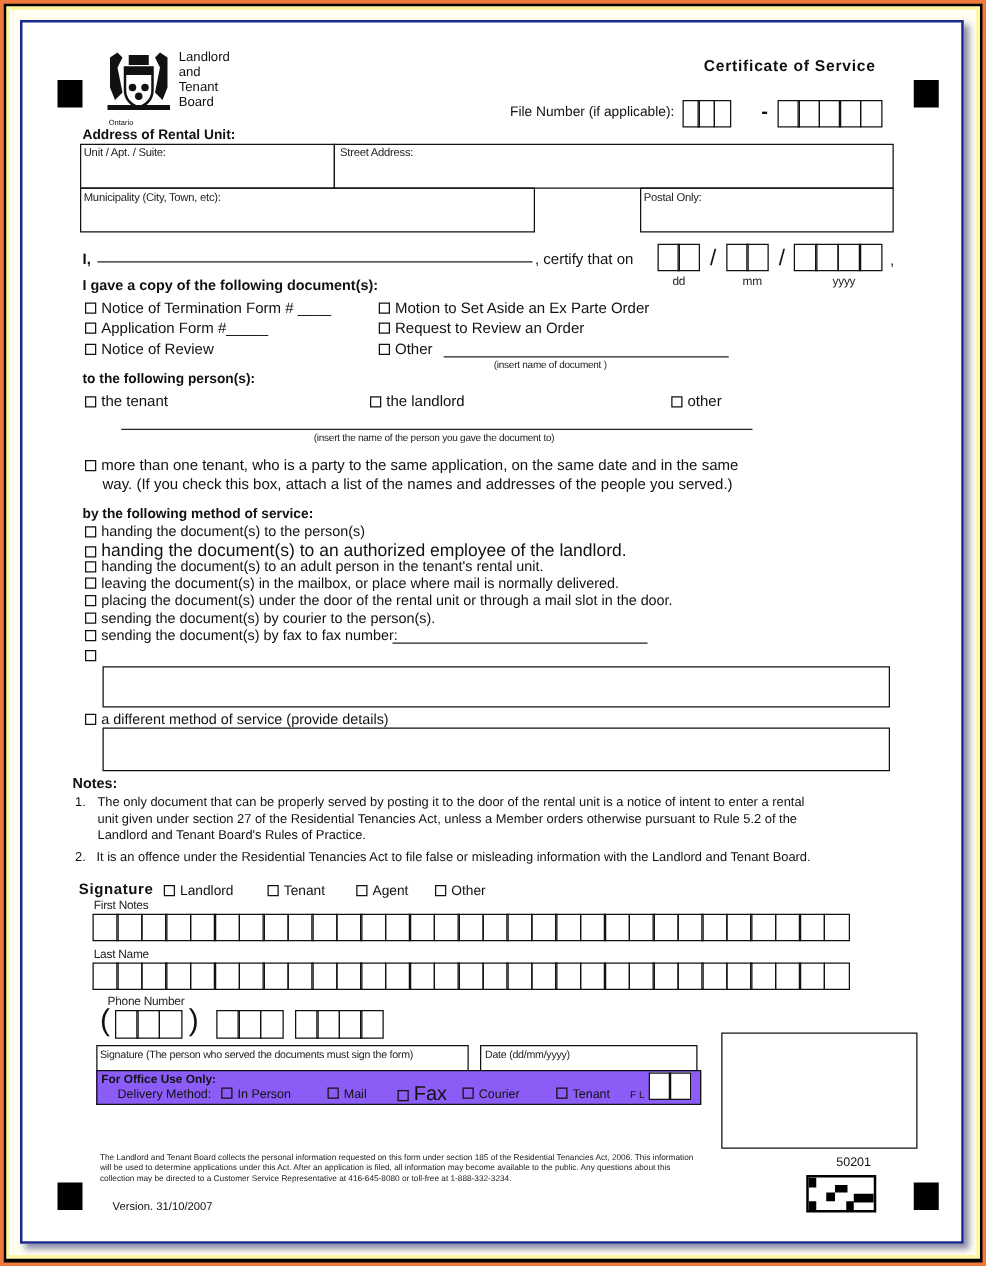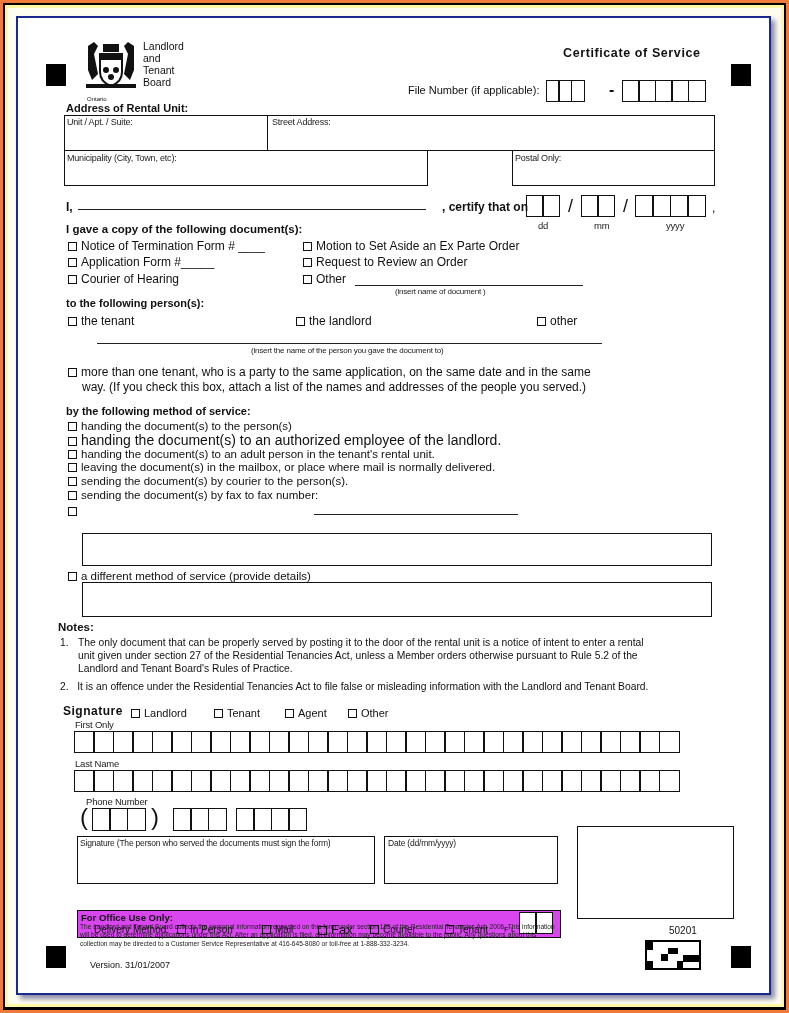--- a/index.html
+++ b/index.html
@@ -81,21 +81,21 @@
   </div>
   <div class="fieldbox" style="left:46px;top:132px;width:364px;height:36px">
     <div class="small" style="padding:2px 2px">Municipality (City, Town, etc):</div>
   </div>
   <div class="fieldbox" style="left:494px;top:132px;width:203px;height:36px">
     <div class="small" style="padding:2px 2px">Postal Only:</div>
   </div>
 
   <div class="abs lbl" style="left:48px;top:182px;font-weight:bold">I,</div>
   <div class="abs uline" style="left:60px;top:180px;width:348px;height:12px"></div>
-  <div class="abs lbl" style="left:424px;top:182px;font-weight:bold">, certify that on</div>
+  <div class="abs lbl" style="left:410px;top:182px;font-weight:normal">, certify that on</div>
   <div class="abs boxrow" style="left:509px;top:177px">
       <span style="width:18px;height:22px"></span>
       <span style="width:18px;height:22px"></span>
     </div>
   <div class="abs" style="left:550px;top:178px;font-size:18px">/</div>
   <div class="abs boxrow" style="left:564px;top:177px">
       <span style="width:18px;height:22px"></span>
       <span style="width:18px;height:22px"></span>
     </div>
   <div class="abs" style="left:605px;top:178px;font-size:18px">/</div>
@@ -106,21 +106,21 @@
       <span style="width:19px;height:22px"></span>
     </div>
   <div class="abs" style="left:694px;top:183px;font-size:12px">,</div>
   <div class="abs small" style="left:520px;top:202px;font-size:9.5px">dd</div>
   <div class="abs small" style="left:576px;top:202px;font-size:9.5px">mm</div>
   <div class="abs small" style="left:648px;top:202px;font-size:9.5px">yyyy</div>
 
   <div class="abs lbl" style="left:48px;top:204px;font-weight:bold;font-size:11.5px">I gave a copy of the following document(s):</div>
   <div class="abs lbl" style="left:50px;top:221px"><span class="cb"></span><span>Notice of Termination Form # ____</span></div>
   <div class="abs lbl" style="left:50px;top:237px"><span class="cb"></span><span>Application Form #_____</span></div>
-  <div class="abs lbl" style="left:50px;top:254px"><span class="cb"></span><span>Courier of Hearing</span></div>
+  <div class="abs lbl" style="left:50px;top:254px"><span class="cb"></span><span>Notice of Review</span></div>
   <div class="abs lbl" style="left:285px;top:221px"><span class="cb"></span><span>Motion to Set Aside an Ex Parte Order</span></div>
   <div class="abs lbl" style="left:285px;top:237px"><span class="cb"></span><span>Request to Review an Order</span></div>
   <div class="abs lbl" style="left:285px;top:254px"><span class="cb"></span><span>Other</span></div>
   <div class="abs uline" style="left:337px;top:256px;width:228px;height:12px"></div>
   <div class="abs small" style="left:377px;top:269px;font-size:8px">(insert name of document )</div>
 
   <div class="abs hdr" style="left:48px;top:279px">to the following person(s):</div>
   <div class="abs lbl" style="left:50px;top:296px"><span class="cb"></span><span>the tenant</span></div>
   <div class="abs lbl" style="left:278px;top:296px"><span class="cb"></span><span>the landlord</span></div>
   <div class="abs lbl" style="left:519px;top:296px"><span class="cb"></span><span>other</span></div>
@@ -128,20 +128,21 @@
   <div class="abs small" style="left:233px;top:328px;font-size:8px">(insert  the name of the person you gave the document to)</div>
   <div class="abs lbl" style="left:50px;top:347px"><span class="cb"></span><span>more than one tenant, who is a party to the same application, on the same date and in the same</span></div>
   <div class="abs lbl" style="left:64px;top:362px">way. (If you check this box, attach a list of the names and addresses of the people you served.)</div>
 
   <div class="abs hdr" style="left:48px;top:387px">by the following method of service:</div>
   <div class="abs" style="left:50px;top:402px;font-size:11.5px;line-height:13.8px">
     <div class="lbl" style="line-height:13.8px;font-size:11.5px"><span class="cb"></span><span>handing the document(s) to the person(s)</span></div>
     <div class="lbl" style="line-height:13.8px;font-size:14px"><span class="cb"></span><span>handing the document(s) to an authorized employee of the landlord.</span></div>
     <div class="lbl" style="line-height:13.8px;font-size:11.5px"><span class="cb"></span><span>handing the document(s) to an adult person in the tenant's rental unit.</span></div>
     <div class="lbl" style="line-height:13.8px;font-size:11.5px"><span class="cb"></span><span>leaving the document(s) in the mailbox, or place where mail is normally delivered.</span></div>
+    <div class="lbl" style="line-height:13.8px;font-size:11.5px"><span class="cb"></span><span>placing the document(s) under the door of the rental unit or through a mail slot in the door.</span></div>
     <div class="lbl" style="line-height:13.8px;font-size:11.5px"><span class="cb"></span><span>sending the document(s) by courier to the person(s).</span></div>
     <div class="lbl" style="line-height:13.8px;font-size:11.5px"><span class="cb"></span><span>sending the document(s) by fax to fax number:</span></div>
     <div class="lbl" style="line-height:16px;font-size:11.5px"><span class="cb"></span></div>
   </div>
   <div class="abs uline" style="left:296px;top:487px;width:204px;height:10px"></div>
   <div class="fieldbox" style="left:64px;top:515px;width:630px;height:33px"></div>
   <div class="abs lbl" style="left:50px;top:551px;font-size:11.5px"><span class="cb"></span><span>a different method of service (provide details)</span></div>
   <div class="fieldbox" style="left:64px;top:564px;width:630px;height:35px"></div>
 
   <div class="abs hdr" style="left:40px;top:603px;font-size:11.5px">Notes:</div>
@@ -156,21 +157,21 @@
   <div class="abs" style="left:42px;top:662px;font-size:10.3px;line-height:13px;white-space:nowrap">
     <span>2.</span>&nbsp;&nbsp;&nbsp;<span>It is an offence under the Residential Tenancies Act to file false or misleading information with the Landlord and Tenant Board.</span>
   </div>
 
   <div class="abs" style="left:45px;top:686px;font-size:12px;font-weight:bold;letter-spacing:0.5px">Signature</div>
   <div class="abs lbl" style="left:113px;top:688px;font-size:11px"><span class="cb"></span><span>Landlord</span></div>
   <div class="abs lbl" style="left:196px;top:688px;font-size:11px"><span class="cb"></span><span>Tenant</span></div>
   <div class="abs lbl" style="left:267px;top:688px;font-size:11px"><span class="cb"></span><span>Agent</span></div>
   <div class="abs lbl" style="left:330px;top:688px;font-size:11px"><span class="cb"></span><span>Other</span></div>
 
-  <div class="abs small" style="left:57px;top:701px;font-size:9.5px">First Only</div>
+  <div class="abs small" style="left:57px;top:701px;font-size:9.5px">First Notes</div>
   <div class="abs boxrow" id="fn" style="left:57px;top:713px">
       <span style="width: 21px; height: 22px;"></span>
       <span style="width: 21px; height: 22px;"></span>
       <span style="width: 21px; height: 22px;"></span>
       <span style="width: 21px; height: 22px;"></span>
       <span style="width: 21px; height: 22px;"></span>
       <span style="width: 21px; height: 22px;"></span>
       <span style="width: 21px; height: 22px;"></span>
       <span style="width: 21px; height: 22px;"></span>
       <span style="width: 21px; height: 22px;"></span>
@@ -253,41 +254,41 @@
     </div>
 
   <div class="fieldbox" style="left:59px;top:818px;width:298px;height:48px">
     <div class="small" style="padding:1px 2px;font-size:8.5px">Signature  (The person who served the documents must sign the form)</div>
   </div>
   <div class="fieldbox" style="left:366px;top:818px;width:174px;height:48px">
     <div class="small" style="padding:1px 3px;font-size:8.5px">Date  (dd/mm/yyyy)</div>
   </div>
   <div class="fieldbox" style="left:559px;top:808px;width:157px;height:93px;border-width:1px"></div>
 
-  <div class="fieldbox" style="left:59px;top:892px;width:484px;height:28px;background:#d946ef">
+  <div class="fieldbox" style="left:59px;top:838px;width:484px;height:28px;background:#8b5cf6">
     <div style="position:absolute;left:3px;top:1px;font-size:9.5px;font-weight:bold">For Office Use Only:</div>
     <div style="position:absolute;left:16px;top:13px;font-size:10px">Delivery Method:</div>
     <div class="lbl" style="position:absolute;left:99px;top:12px;font-size:10px"><span class="cb"></span><span>In Person</span></div>
     <div class="lbl" style="position:absolute;left:184px;top:12px;font-size:10px"><span class="cb"></span><span>Mail</span></div>
-    <div class="lbl" style="position:absolute;left:240px;top:12px;font-size:13px"><span class="cb"></span><span>Fax</span></div>
+    <div class="lbl" style="position:absolute;left:240px;top:12px;font-size:16px"><span class="cb"></span><span>Fax</span></div>
     <div class="lbl" style="position:absolute;left:292px;top:12px;font-size:10px"><span class="cb"></span><span>Courier</span></div>
     <div class="lbl" style="position:absolute;left:367px;top:12px;font-size:10px"><span class="cb"></span><span>Tenant</span></div>
     <div style="position:absolute;left:426px;top:14px;font-size:8px">F L</div>
     <div class="boxrow" style="position:absolute;left:442px;top:1px;background:#fff">
         <span style="width:18px;height:22px"></span>
         <span style="width:18px;height:22px"></span>
       </div>
   </div>
 
   <div class="abs" style="left:62px;top:905px;font-size:6.6px;line-height:8.3px;color:#222;white-space:nowrap">
     <div>The Landlord and Tenant Board collects the personal information requested on this form under section 185 of the Residential Tenancies Act, 2006.  This information</div>
     <div>will be used to determine applications under this Act.  After an application is filed, all information may become available to the public.  Any questions about this</div>
     <div>collection may be directed to a Customer Service Representative at 416-645-8080  or toll-free at 1-888-332-3234.</div>
   </div>
-  <div class="abs" style="left:72px;top:942px;font-size:9px">Version. 31/01/2007</div>
+  <div class="abs" style="left:72px;top:942px;font-size:9px">Version. 31/10/2007</div>
   <div class="abs" style="left:651px;top:907px;font-size:10px">50201</div>
   <div class="abs" style="left:627px;top:922px;width:56px;height:30px;border:2px solid #000;background:#fff">
     <svg width="52" height="26" viewBox="0 0 52 26">
       <rect x="0" y="0" width="6" height="8" fill="#000"></rect>
       <rect x="0" y="19" width="6" height="7" fill="#000"></rect>
       <rect x="21" y="6" width="10" height="6" fill="#000"></rect>
       <rect x="14" y="12" width="7" height="7" fill="#000"></rect>
       <rect x="36" y="13" width="16" height="7" fill="#000"></rect>
       <rect x="30" y="19" width="6" height="7" fill="#000"></rect>
     </svg>

